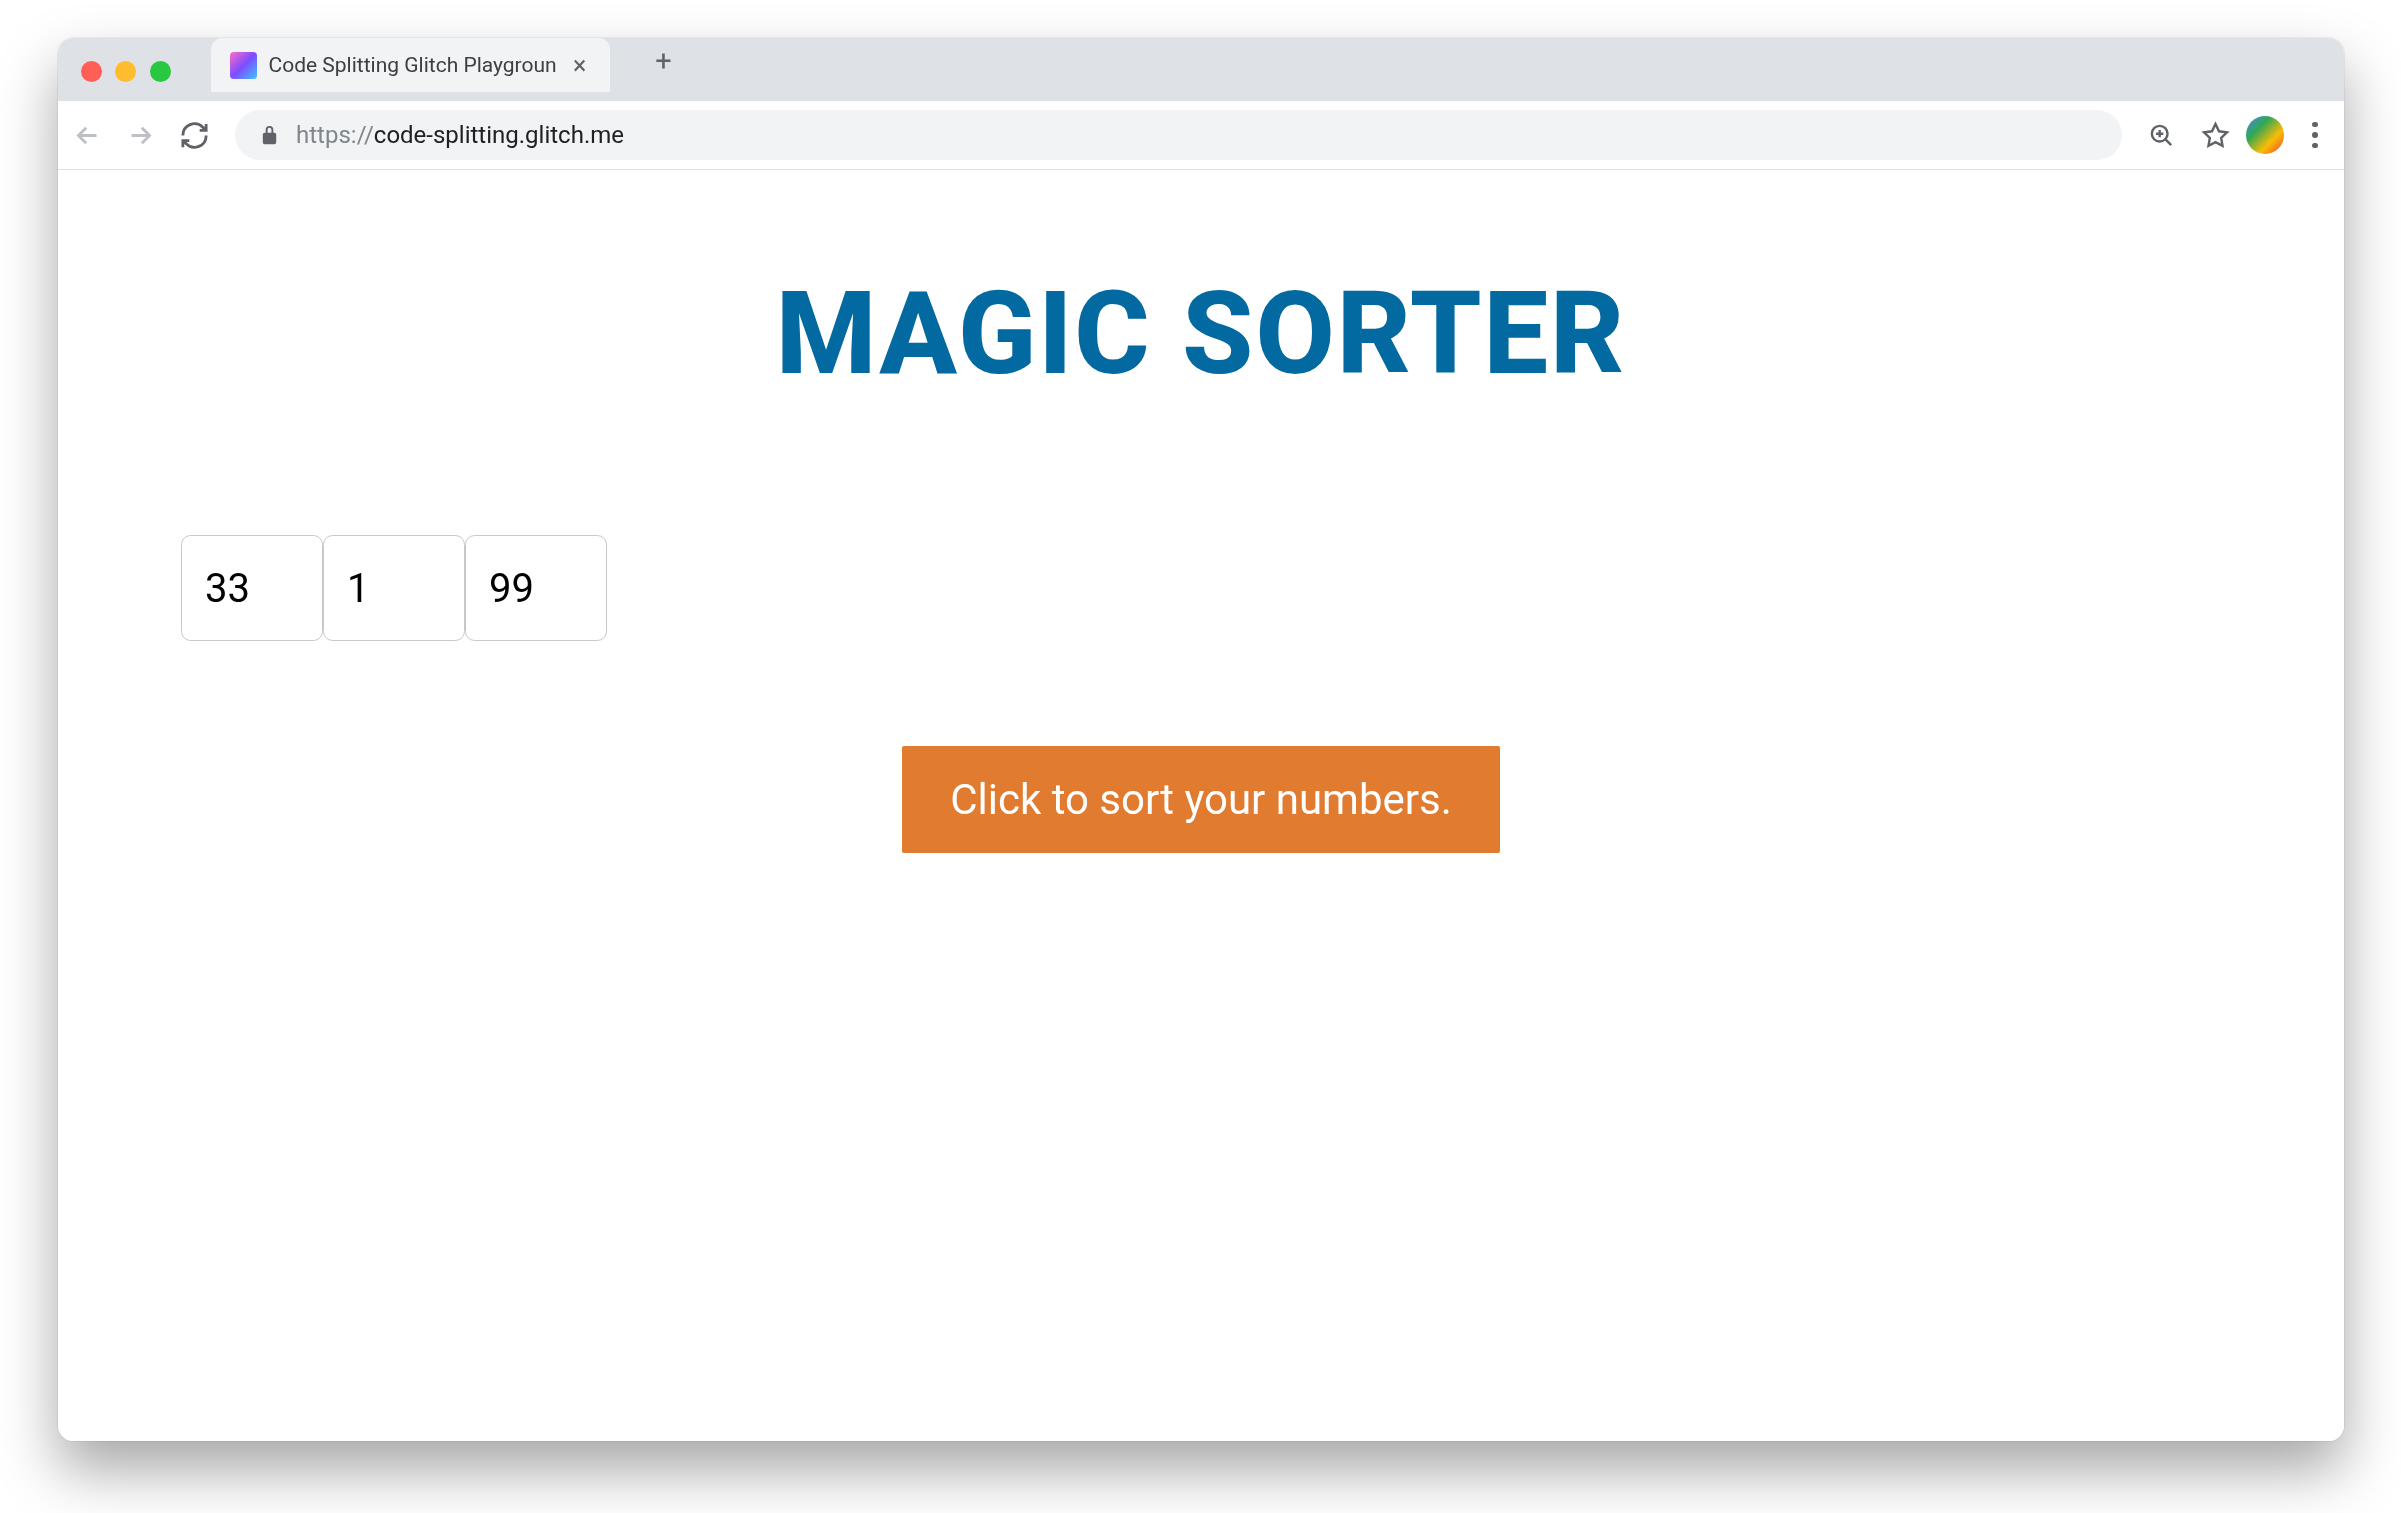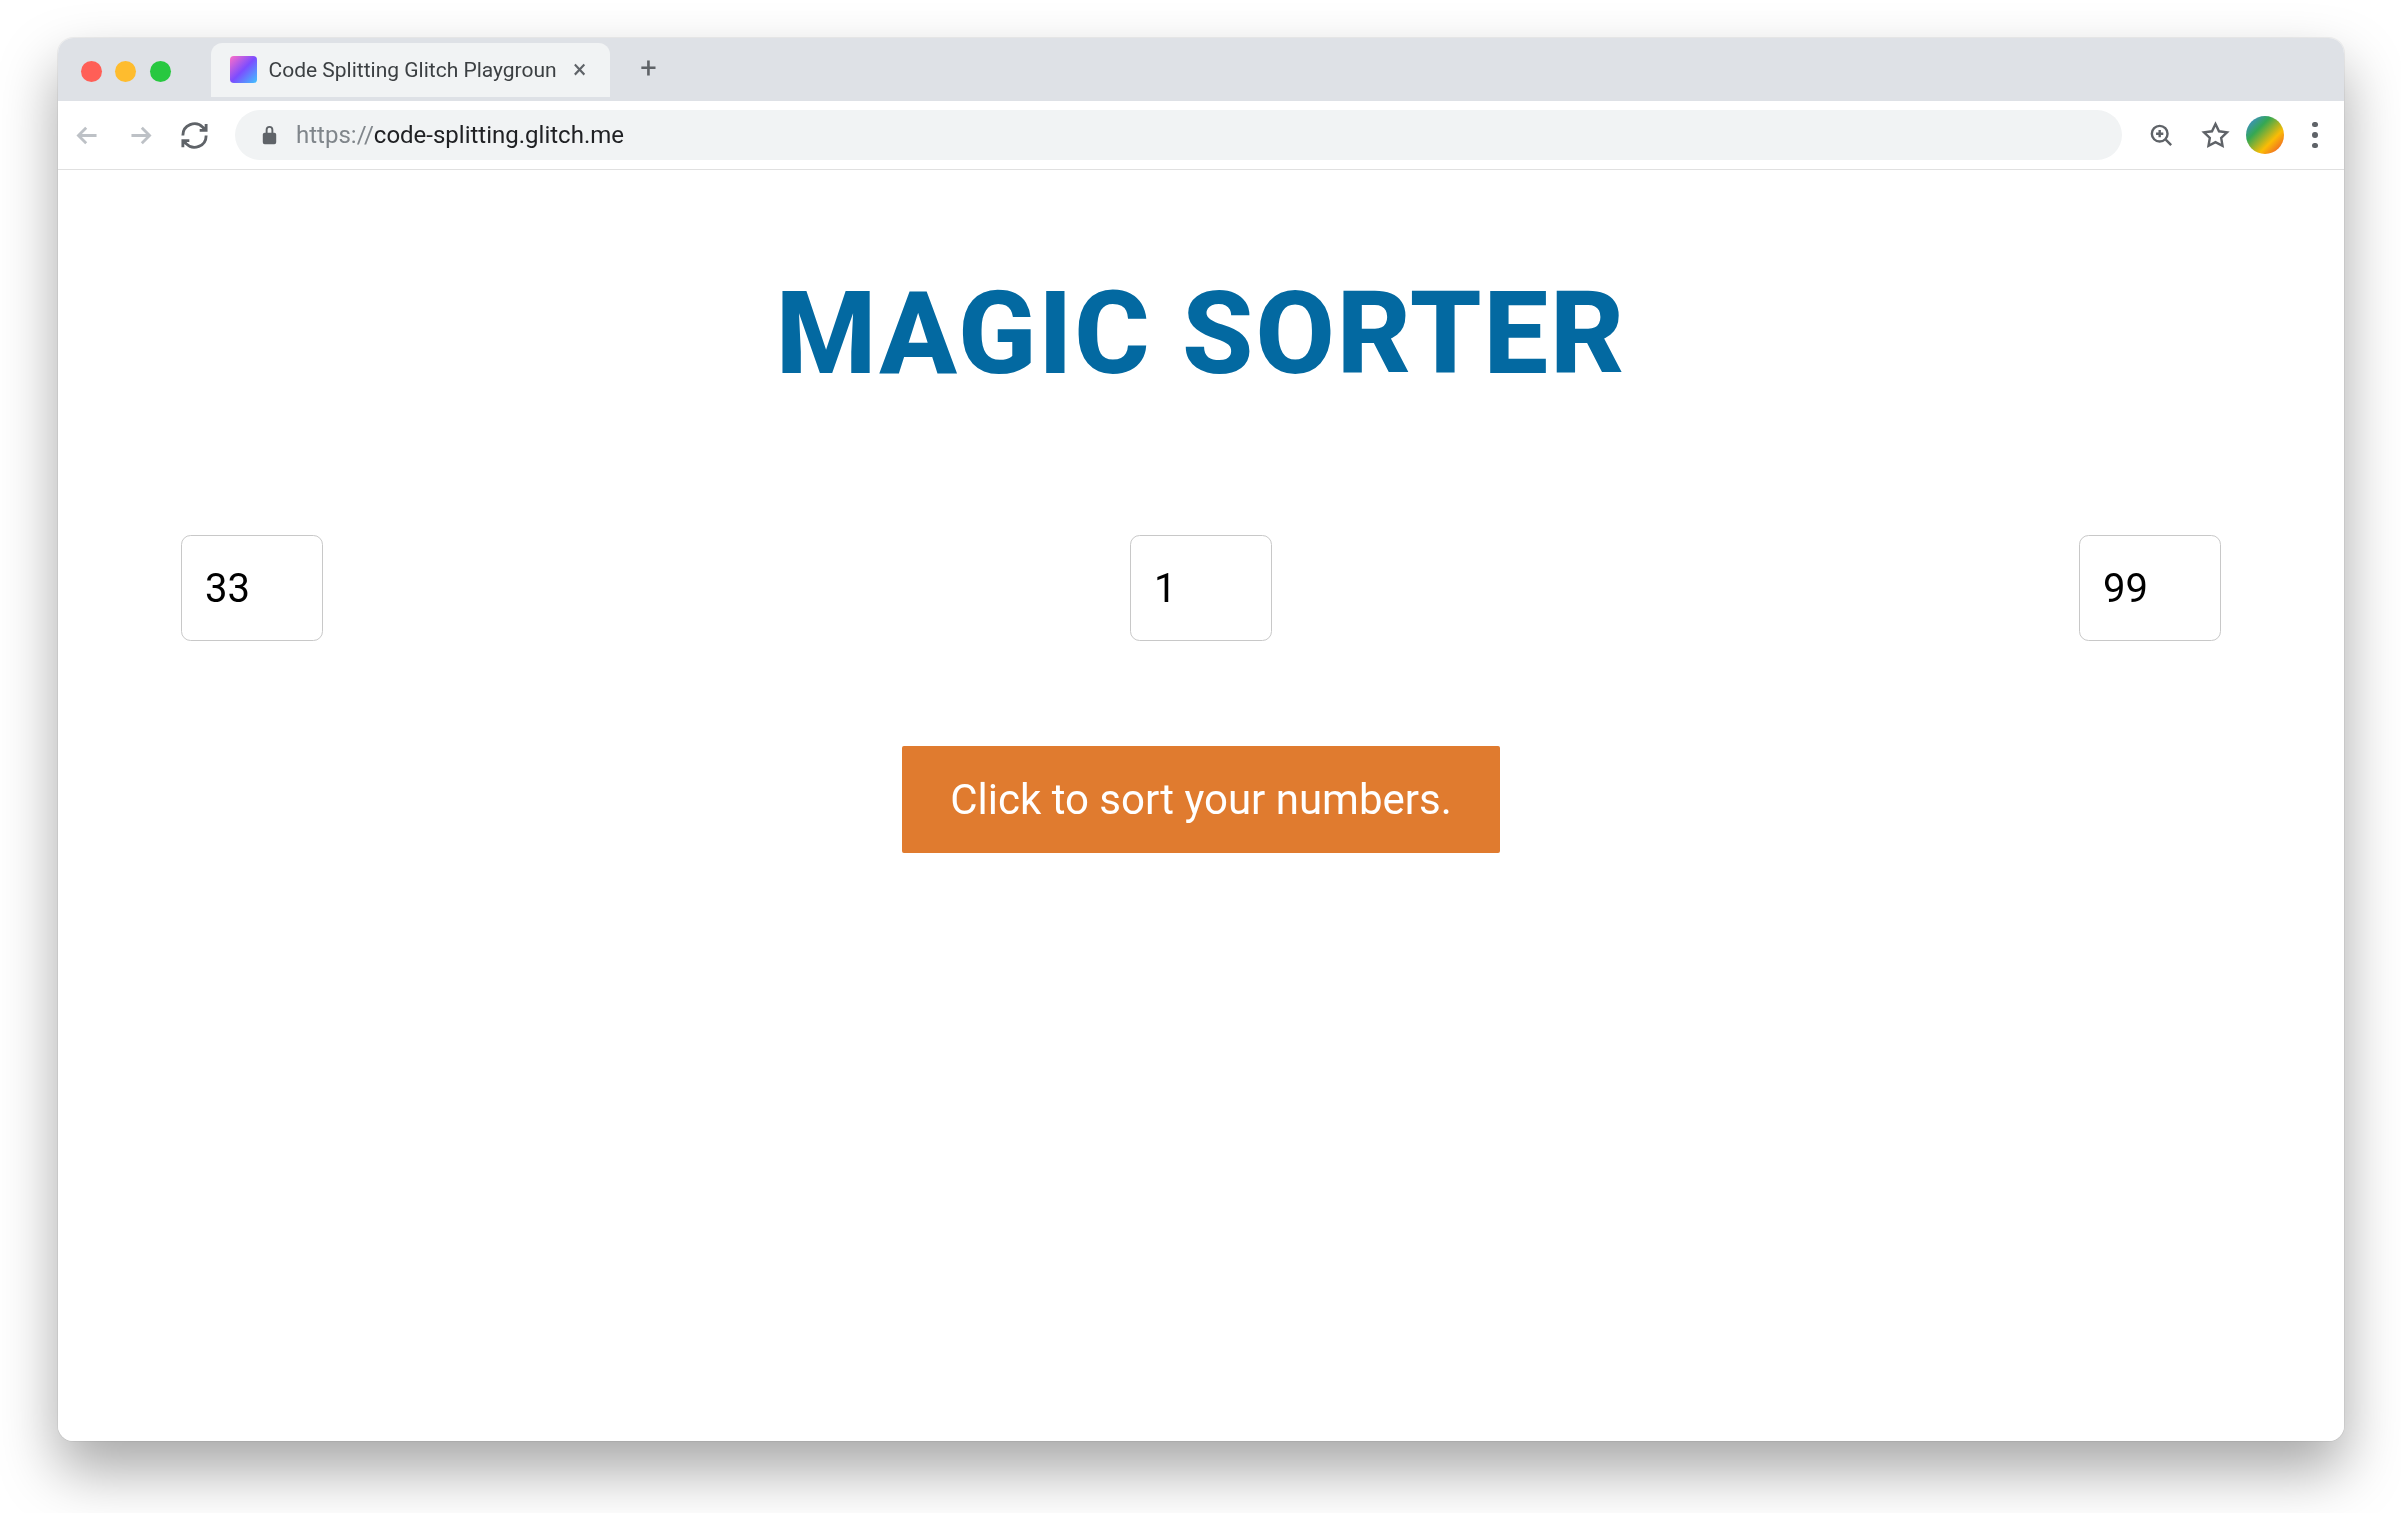--- a/index.html
+++ b/index.html
@@ -54,23 +54,24 @@
       height: 21px;
       border-radius: 50%;
     }
 
     .tl-red { background: #ff5f57; }
     .tl-yellow { background: #febc2e; }
     .tl-green { background: #28c840; }
 
     .tab-strip {
       display: flex;
-      align-items: center;
+      align-items: flex-start;
       margin-left: 134px;
       height: 100%;
+      gap: 15px;
     }
 
     .tab {
       height: 54px;
       background: #f1f3f4;
       border-radius: 11.5px 11.5px 0 0;
       display: flex;
       align-items: center;
       padding: 0 19px;
       gap: 11.5px;
@@ -242,21 +243,21 @@
     .page-title {
       font-size: 115px;
       font-weight: 800;
       letter-spacing: 1.9px;
       color: #0369a1;
       text-align: center;
     }
 
     .inputs-row {
       display: flex;
-      justify-content: space-between;
+      justify-content: flex-start;
       width: 2040px;
       margin-top: 134px;
     }
 
     .number-input {
       width: 142px;
       height: 106px;
       border: 1.9px solid #c8c8c8;
       border-radius: 9.6px;
       font-size: 40px;

